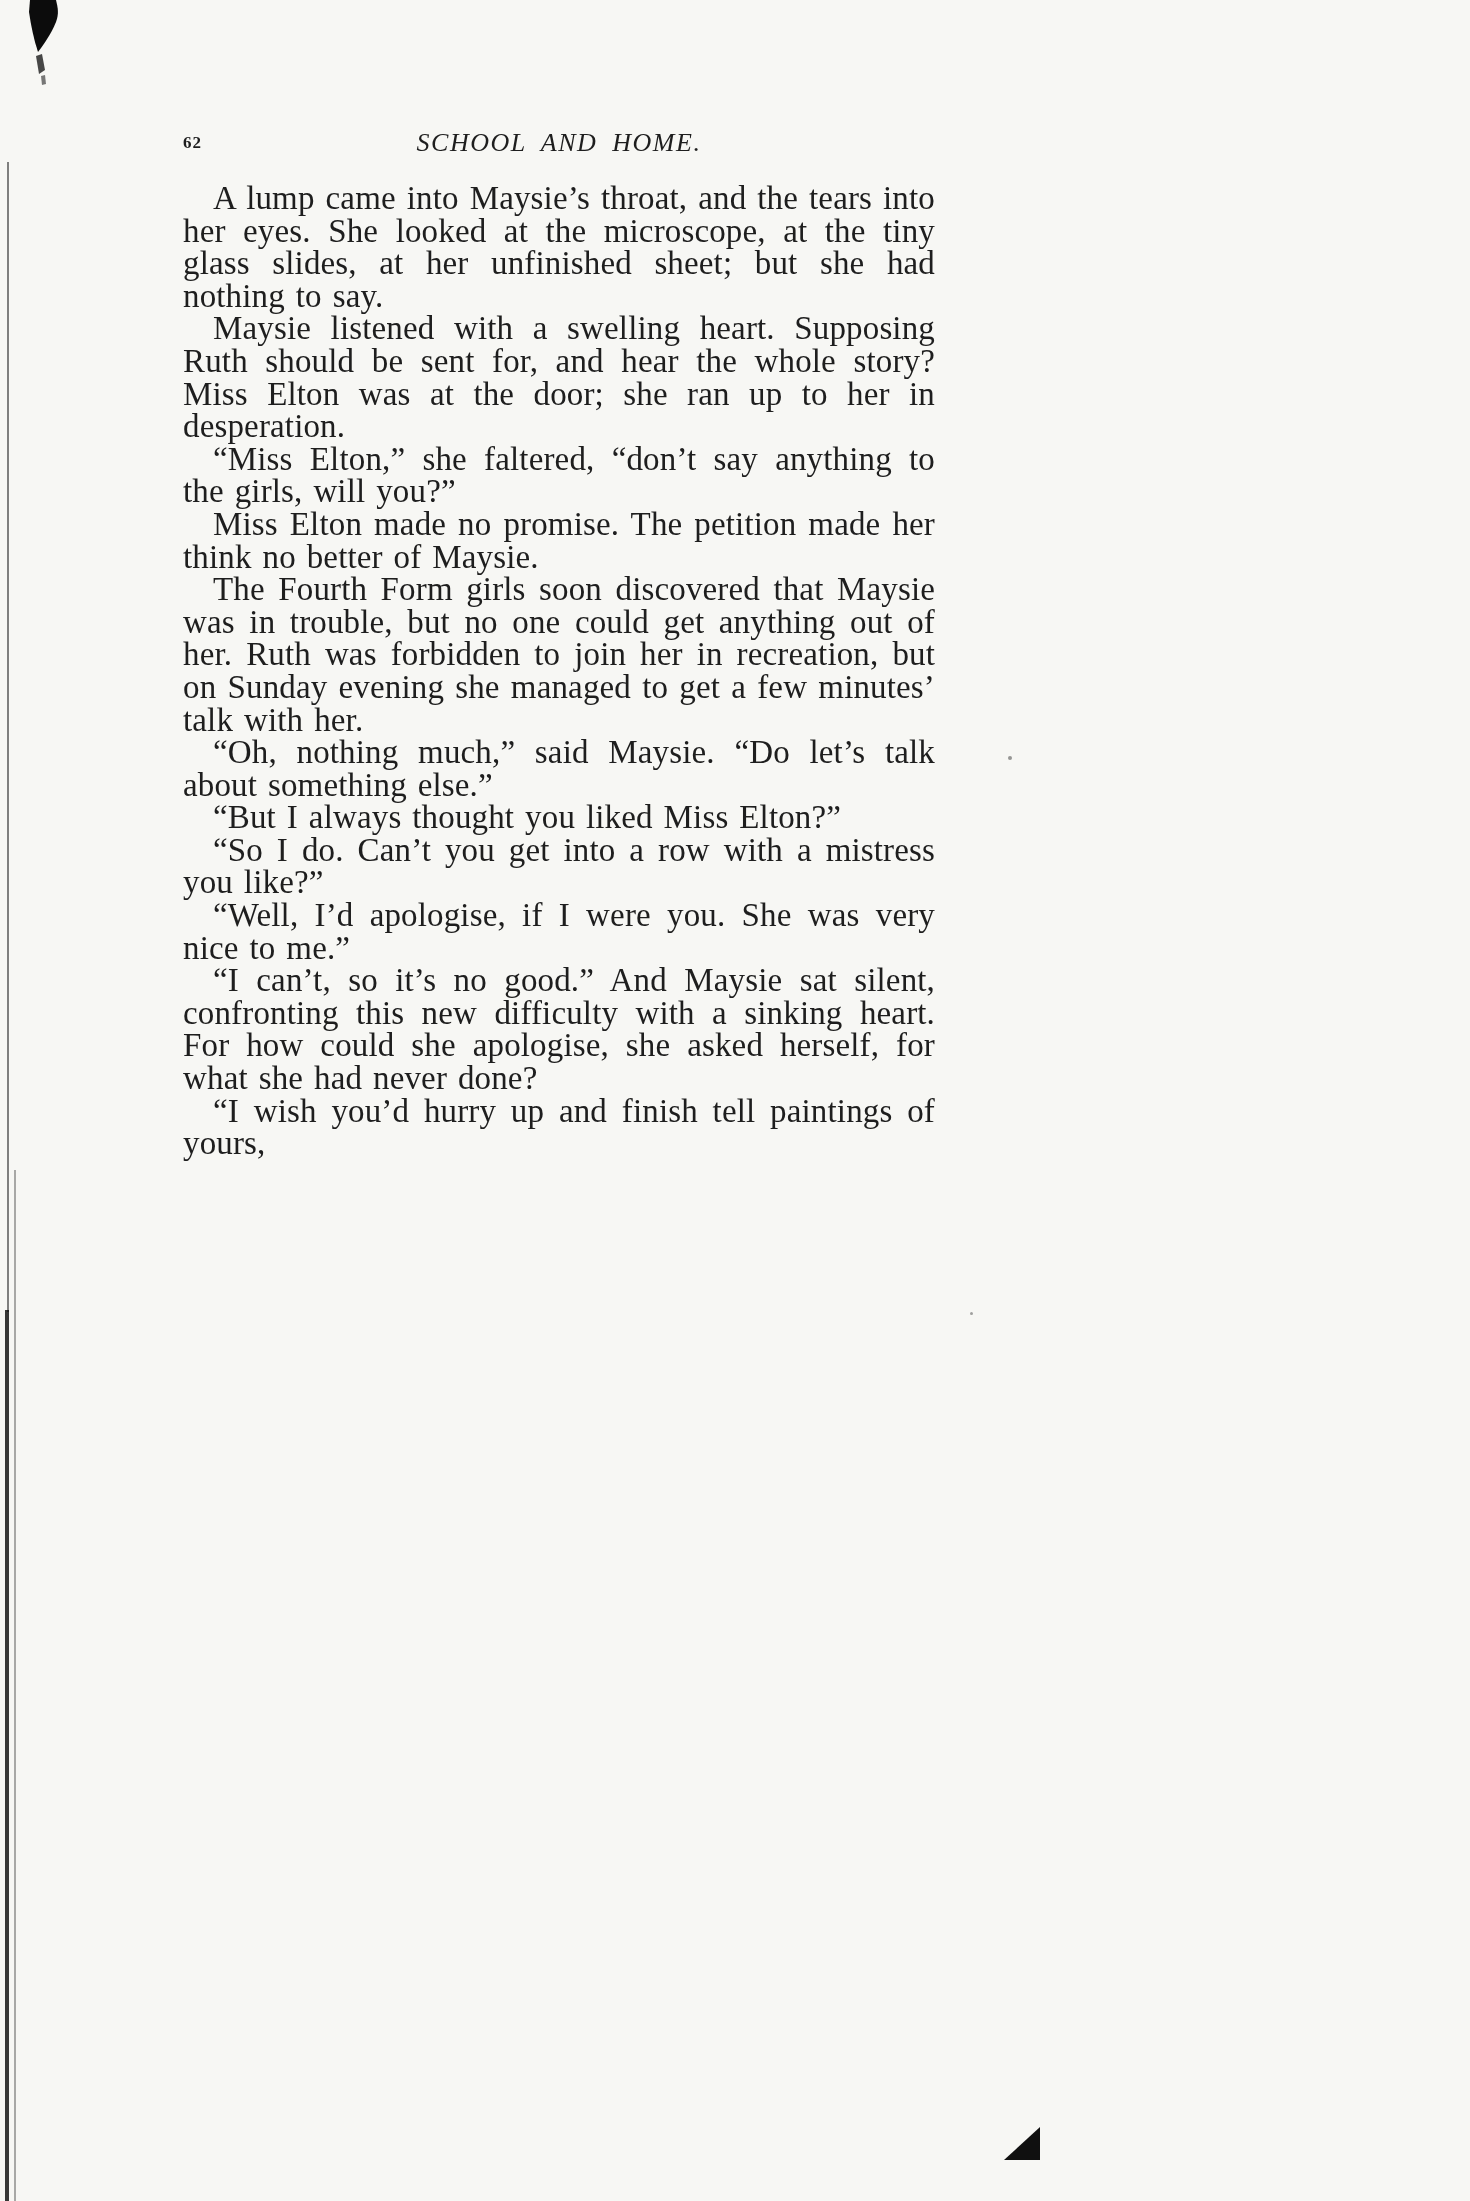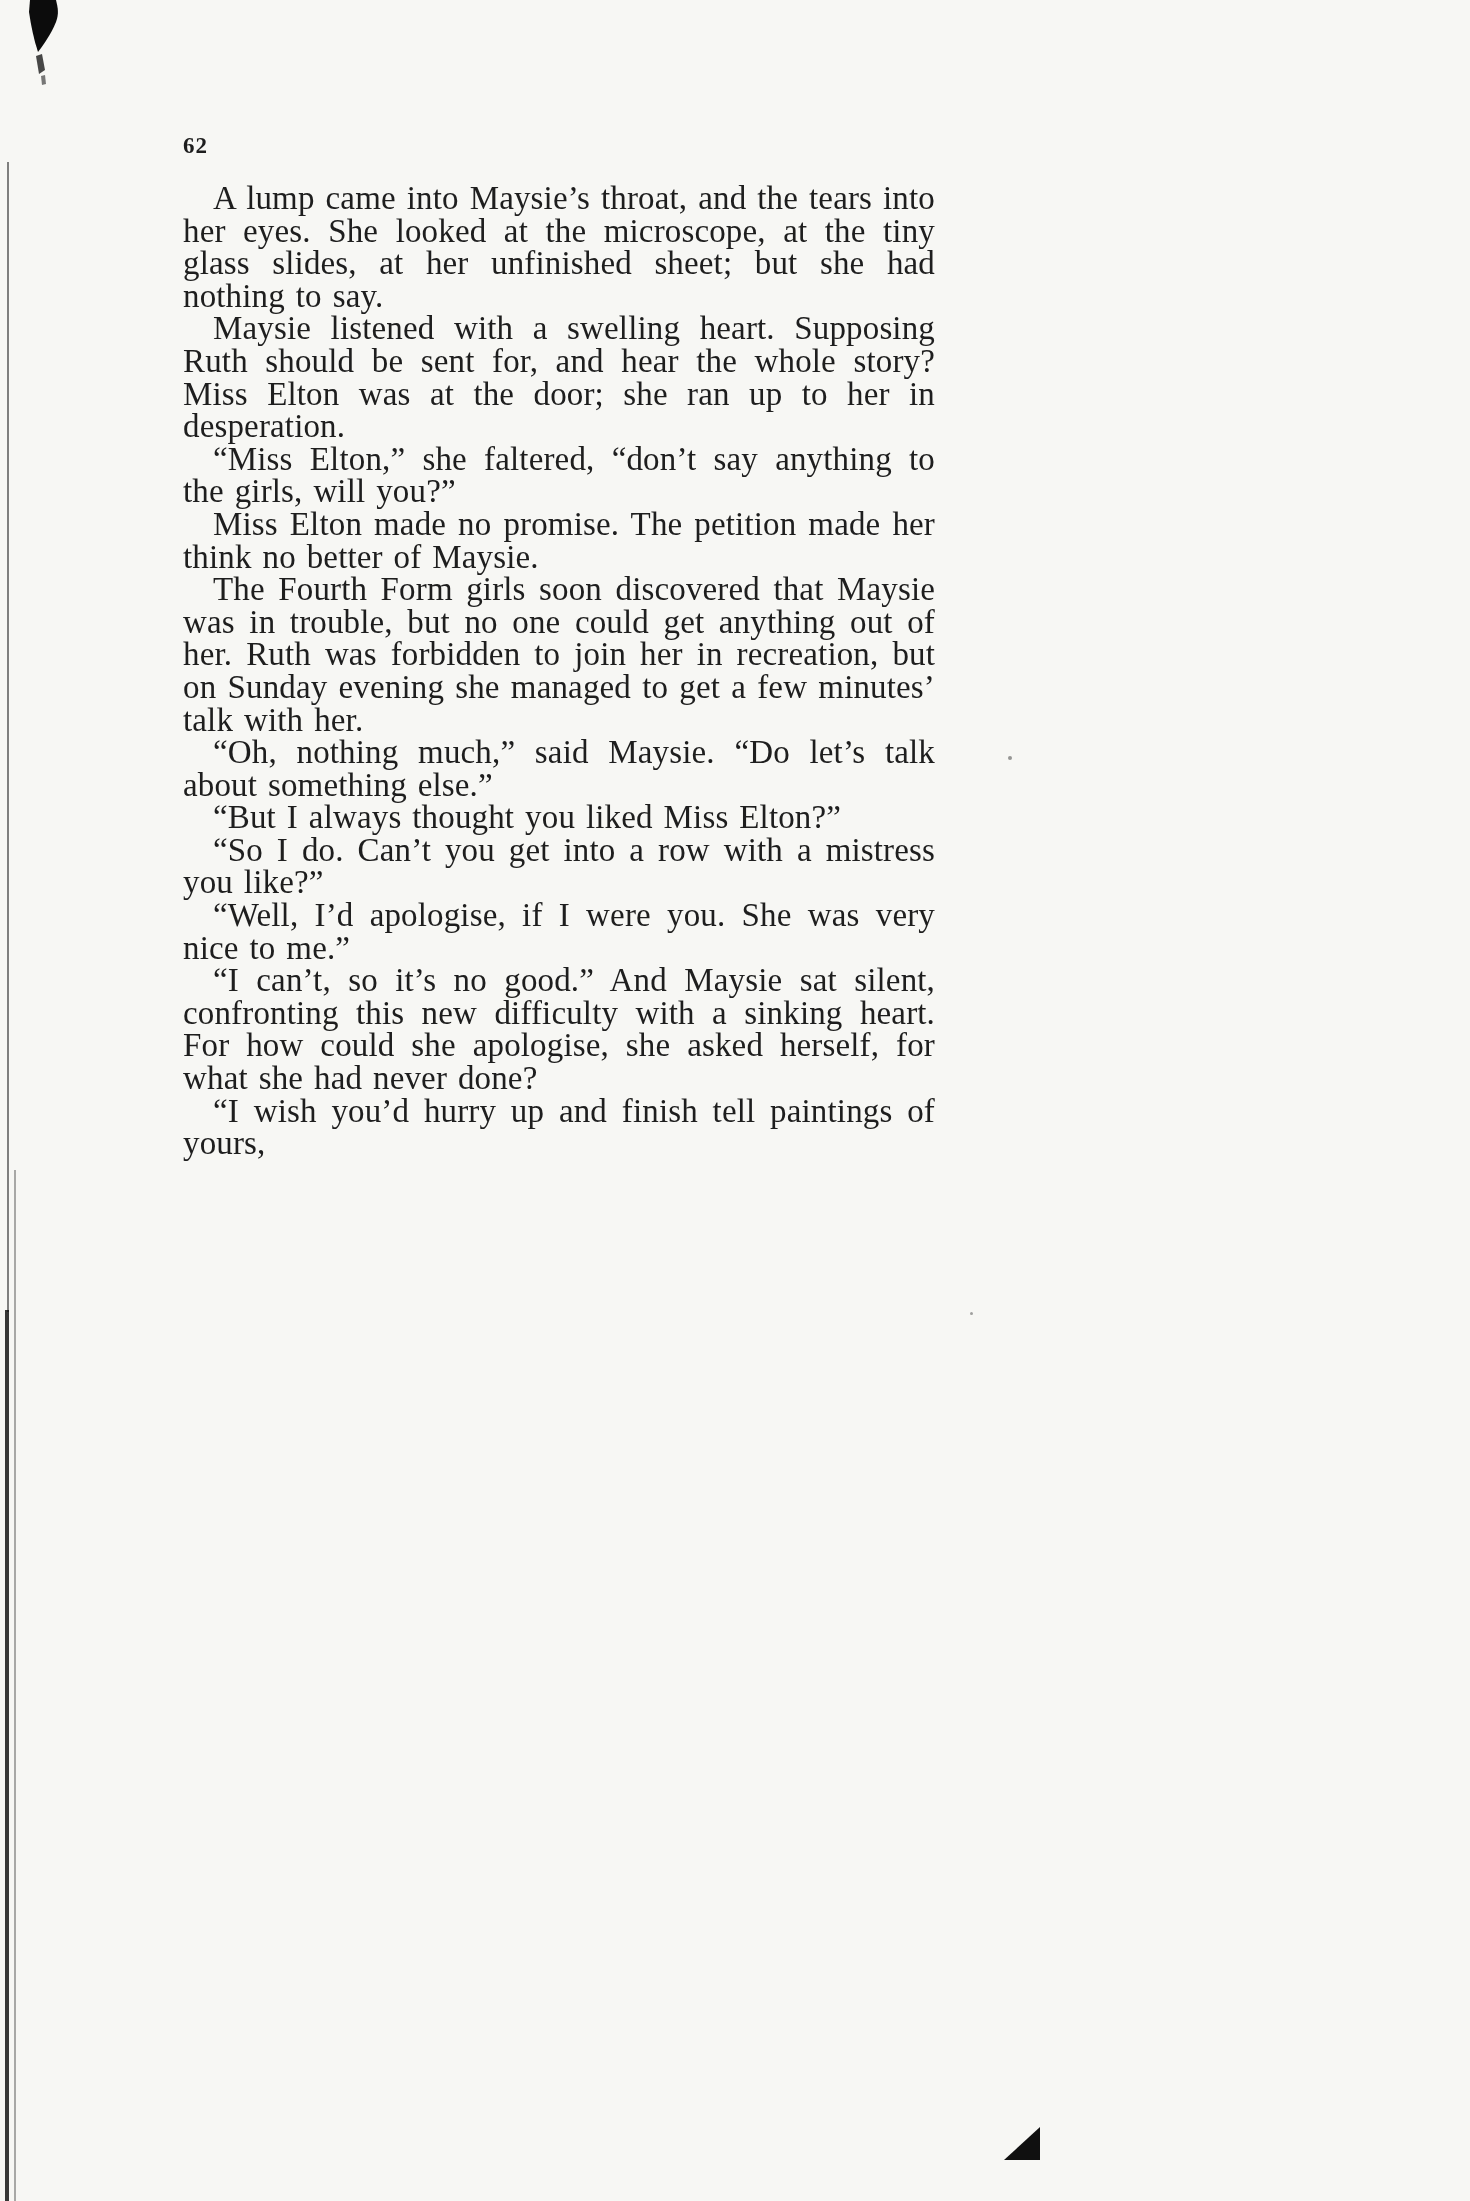--- a/index.html
+++ b/index.html
@@ -22,21 +22,21 @@
 
   .running-head {
     position: relative;
     height: 36px;
     margin-bottom: 18px;
   }
   .page-number {
     position: absolute;
     left: 0;
     top: 5px;
-    font-size: 23px;
+    font-size: 17px;
     font-weight: 700;
     letter-spacing: 1px;
     text-align: center;
   }
   .head-title {
     position: absolute;
     left: 0;
     right: 0;
     text-align: center;
     font-style: italic;
@@ -129,20 +129,21 @@
   <div class="binding-line-2"></div>
   <div class="binding-line-3"></div>
   <div class="corner-triangle"></div>
   <div class="speck-1"></div>
   <div class="speck-2"></div>
 
   <div class="page-inner">
 
     <div class="running-head">
       <span class="page-number">62</span>
+      <span class="head-title">SCHOOL AND HOME.</span>
     </div>
 
     <div class="body-text">
       <p>A lump came into Maysie’s throat, and the tears into her eyes.  She looked at the microscope, at the tiny glass slides, at her unfinished sheet; but she had nothing to say.</p>
       <p>Maysie listened with a swelling heart.  Supposing Ruth should be sent for, and hear the whole story?  Miss Elton was at the door; she ran up to her in desperation.</p>
       <p>“Miss Elton,” she faltered, “don’t say anything to the girls, will you?”</p>
       <p>Miss Elton made no promise.  The petition made her think no better of Maysie.</p>
       <p>The Fourth Form girls soon discovered that Maysie was in trouble, but no one could get anything out of her.  Ruth was forbidden to join her in recreation, but on Sunday evening she managed to get a few minutes’ talk with her.</p>
       <p>“Oh, nothing much,” said Maysie.  “Do let’s talk about something else.”</p>
       <p>“But I always thought you liked Miss Elton?”</p>

